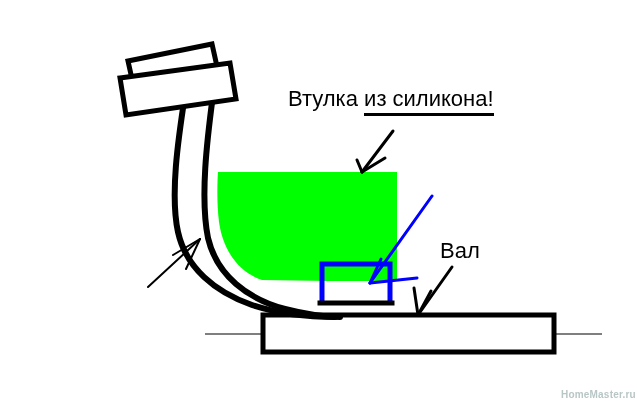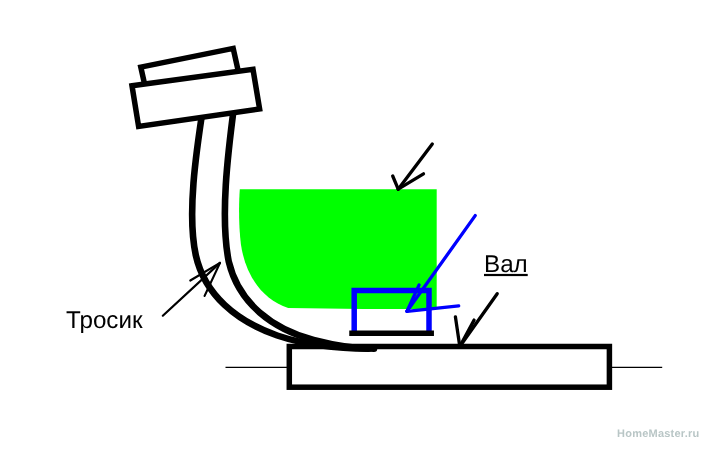--- a/index.html
+++ b/index.html
@@ -43,22 +43,21 @@
     border-bottom: 3px solid #000000;
     padding-bottom: 2px;
   }
   #label-crimp {
     left: 427px;
     top: 170px;
     color: #0000ff;
   }
   #label-shaft {
     left: 440px;
-    top: 229px;
-    text-decoration: underline;
+    top: 240px;
   }
   #label-cable {
     left: 60px;
     top: 280px;
   }
   #watermark {
     position: absolute;
     left: 561px;
     top: 389px;
     font-family: "Liberation Sans", sans-serif;
@@ -124,21 +123,24 @@
     </g>
 
     <g>
       <path d="M 148,287 L 200,239" fill="none" stroke="#000000" stroke-width="2" stroke-linecap="round"></path>
       <path d="M 173,255 L 200,239" fill="none" stroke="#000000" stroke-width="2" stroke-linecap="round"></path>
       <path d="M 186,269 L 200,239" fill="none" stroke="#000000" stroke-width="2" stroke-linecap="round"></path>
     </g>
 
   </svg>
 
+  <div class="lbl" id="label-sleeve">
+    <span class="plain">Втулка</span>
+    <span class="underlined">из силикона!</span>
+  </div>
 
 
   <div class="lbl" id="label-shaft">Вал</div>
 
-  <div class="lbl" id="label-cable">Тросик</div>
 
   <div id="watermark">HomeMaster.ru</div>
 
 </div>
 
 </body></html>

